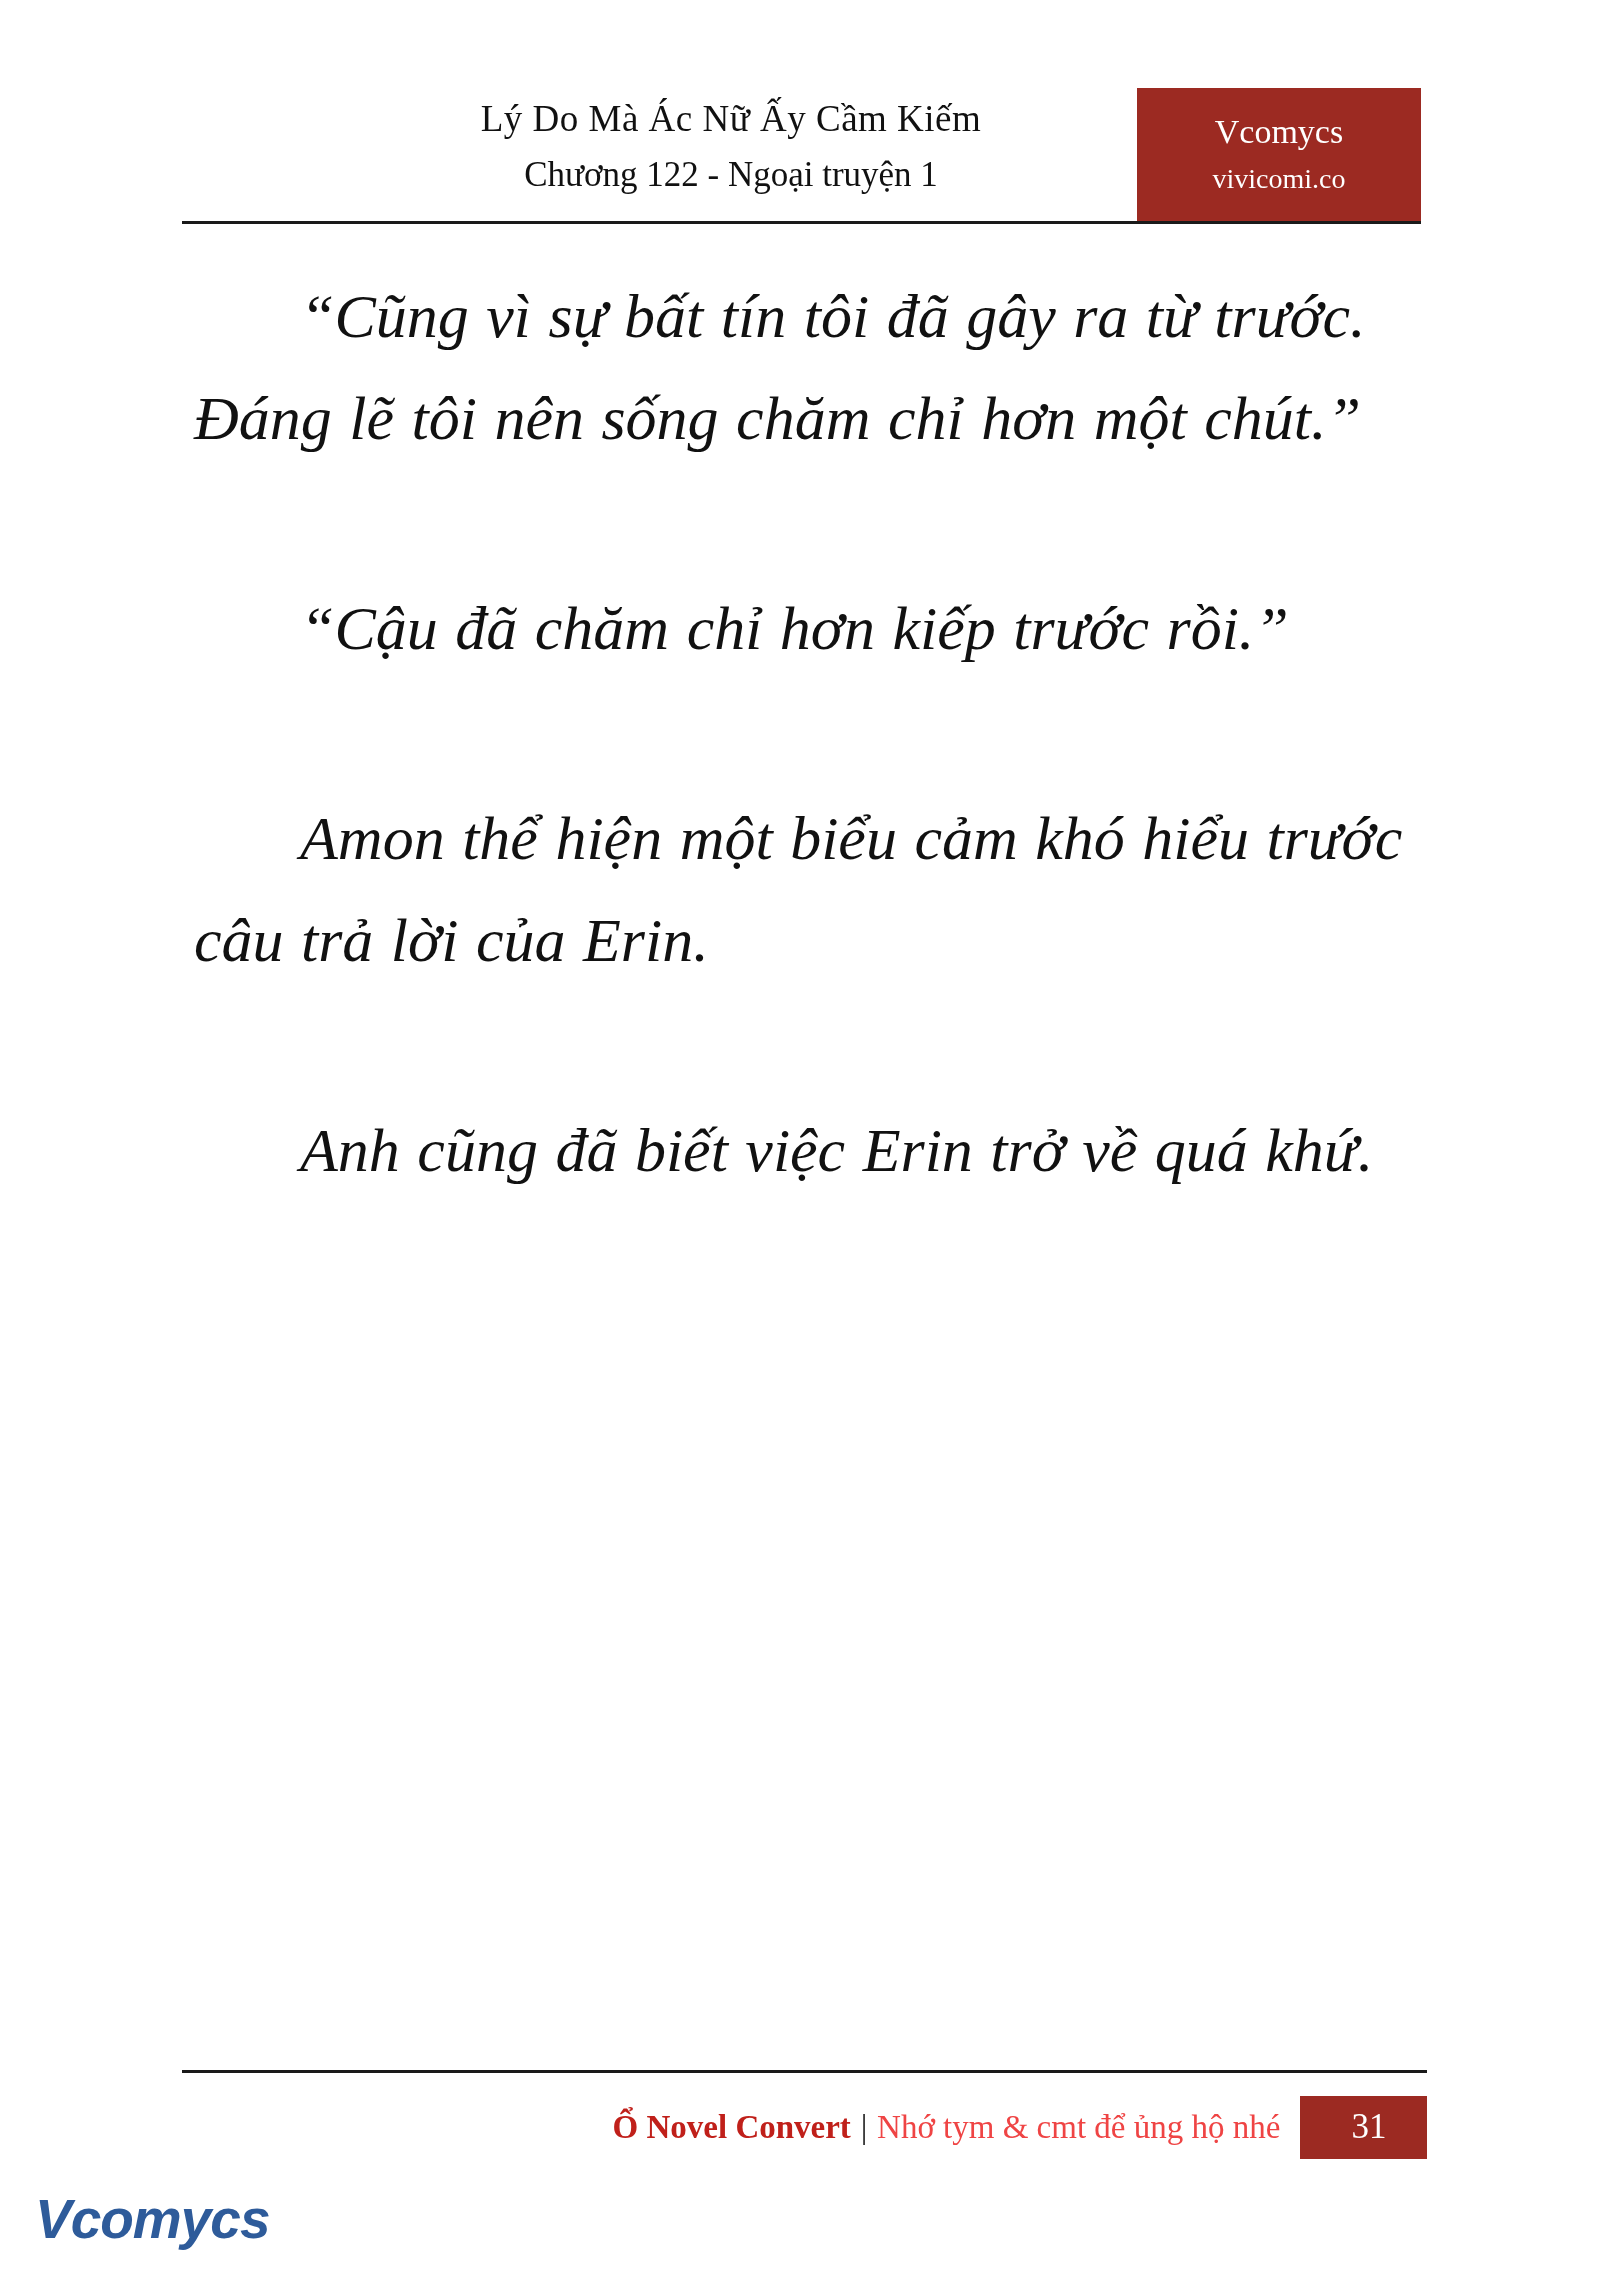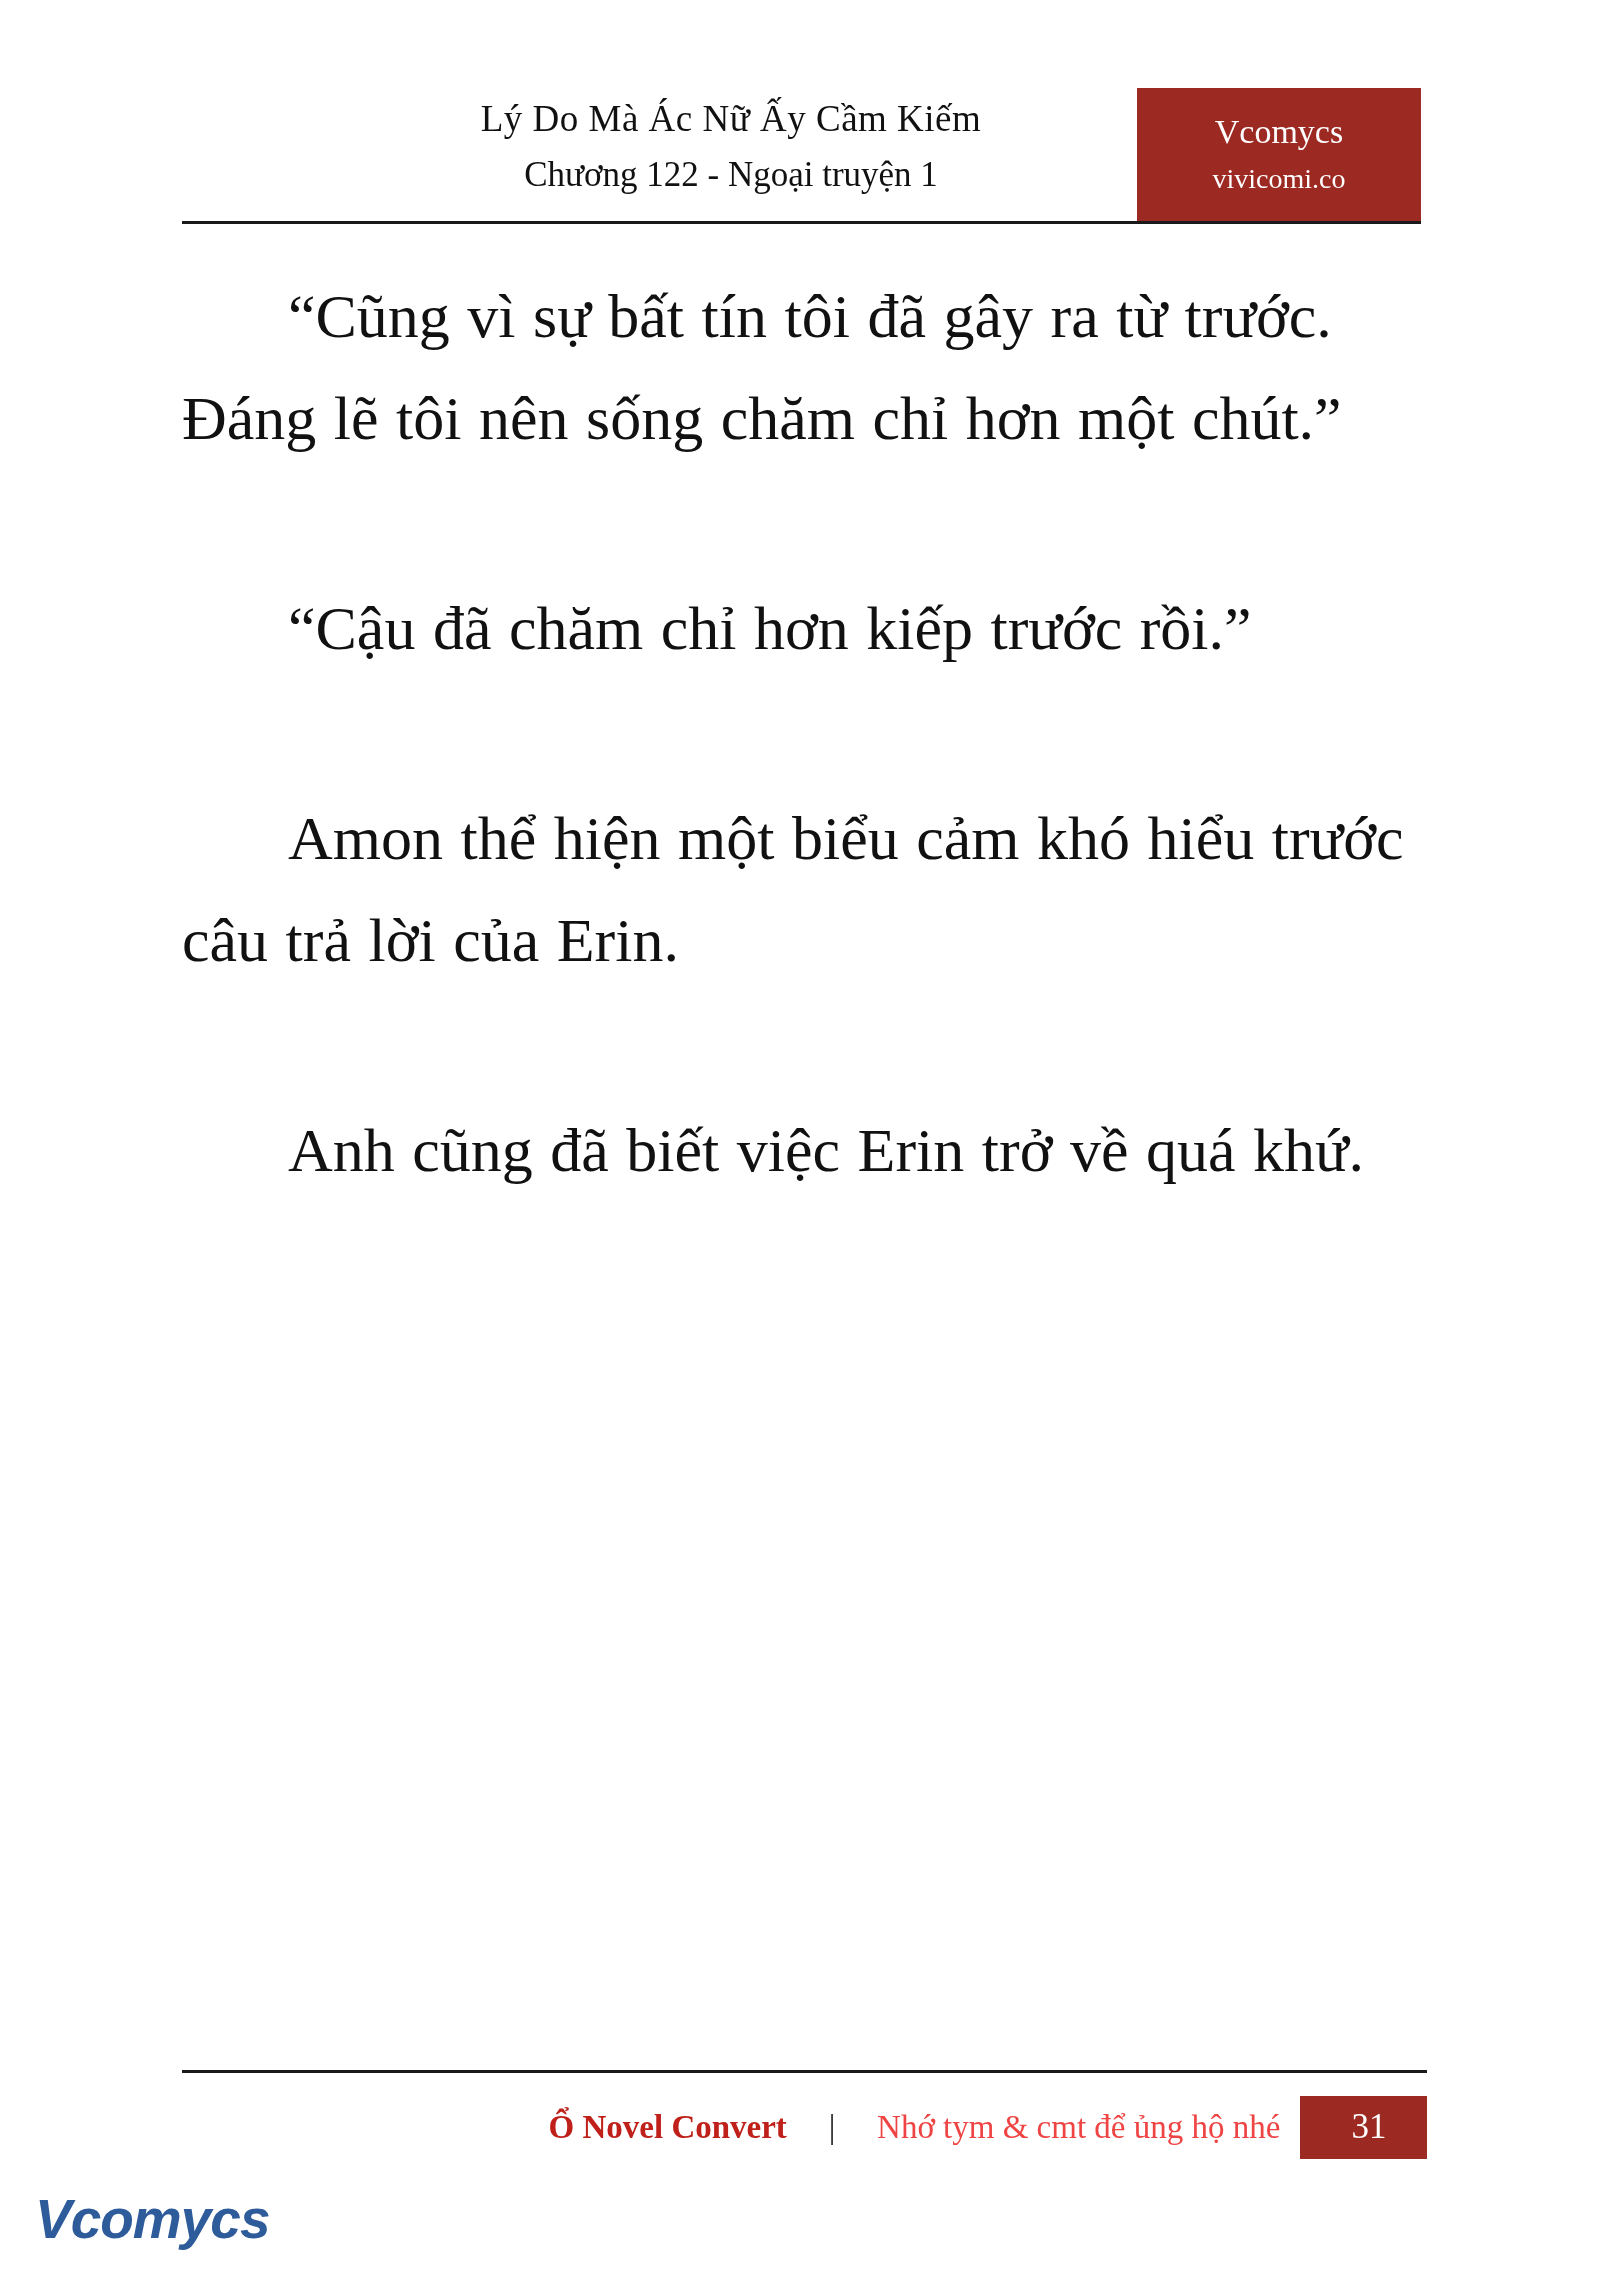--- a/index.html
+++ b/index.html
@@ -81,23 +81,24 @@
   }
   .header-badge-line2 {
     font-size: 28px;
     line-height: 47px;
     text-align: center;
   }
 
   
   .content {
     position: absolute;
-    left: 182px;
+    left: 194px;
     top: 265px;
     width: 1245px;
+    font-style: italic;
   }
   .para {
     font-family: "Liberation Serif", serif;
     font-size: 62px;
     line-height: 102px;
     color: #111111;
     text-indent: 106px;
     margin: 0 0 108px 0;
     word-spacing: 2px;
   }
@@ -128,21 +129,20 @@
     display: flex;
     align-items: center;
     justify-content: flex-end;
   }
   .footer-text {
     display: flex;
     align-items: baseline;
     font-size: 33px;
     line-height: 63px;
     white-space: nowrap;
-    gap: 32px;
   }
   .footer-brand {
     color: #c0201a;
     font-weight: bold;
     font-family: "Liberation Serif", serif;
   }
   .footer-sep {
     color: #222222;
     padding: 0 9.8px;
     font-family: "Liberation Serif", serif;

